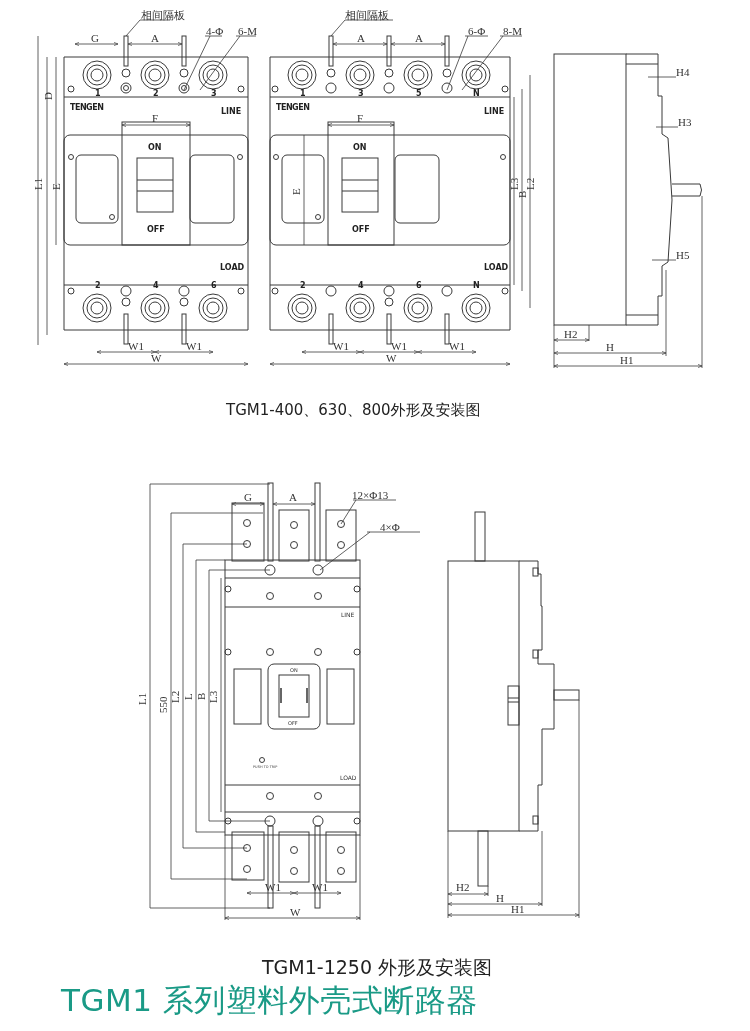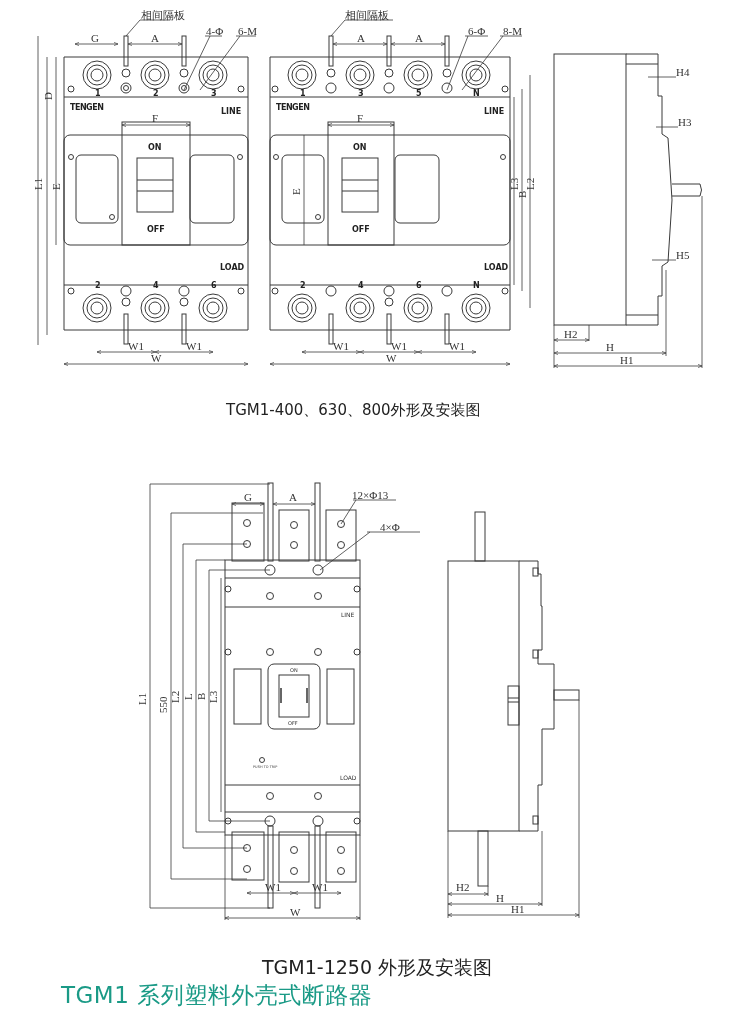--- a/index.html
+++ b/index.html
@@ -6,21 +6,21 @@
   body { width: 750px; height: 1031px; position: relative; overflow: hidden; font-family: "Liberation Sans", sans-serif; }
   svg { position: absolute; left: 0; top: 0; }
   .ln { stroke: #3a3a3a; stroke-width: 1; fill: none; }
   .lnt { stroke: #3a3a3a; stroke-width: 0.8; fill: none; }
   .dim { font-family: "Liberation Serif", serif; font-size: 11px; fill: #333; }
   .lbl { font-family: "DejaVu Sans", sans-serif; font-size: 8px; font-weight: bold; fill: #222; }
   .brand { font-family: "DejaVu Sans", sans-serif; font-size: 8px; font-weight: bold; fill: #222; letter-spacing: -0.5px; }
   .cap { position: absolute; font-family: "DejaVu Sans", sans-serif; color: #222; white-space: nowrap; }
   #caption1 { left: 226px; top: 401px; font-size: 15px; }
   #caption2 { left: 262px; top: 955px; font-size: 19px; }
-  #series-title { left: 61px; top: 980px; font-size: 23px; color: #1a9a86; letter-spacing: 0.5px; }
+  #series-title { left: 61px; top: 980px; font-size: 31px; color: #1a9a86; letter-spacing: 0.5px; }
 </style>
 </head>
 <body>
 
 <svg width="750" height="1031" viewBox="0 0 750 1031">
   <defs>
     <marker id="arr" markerWidth="6" markerHeight="6" refX="5" refY="3" orient="auto-start-reverse">
       <path d="M0,1 L5,3 L0,5" fill="none" stroke="#3a3a3a" stroke-width="0.8"></path>
     </marker>
   </defs>

